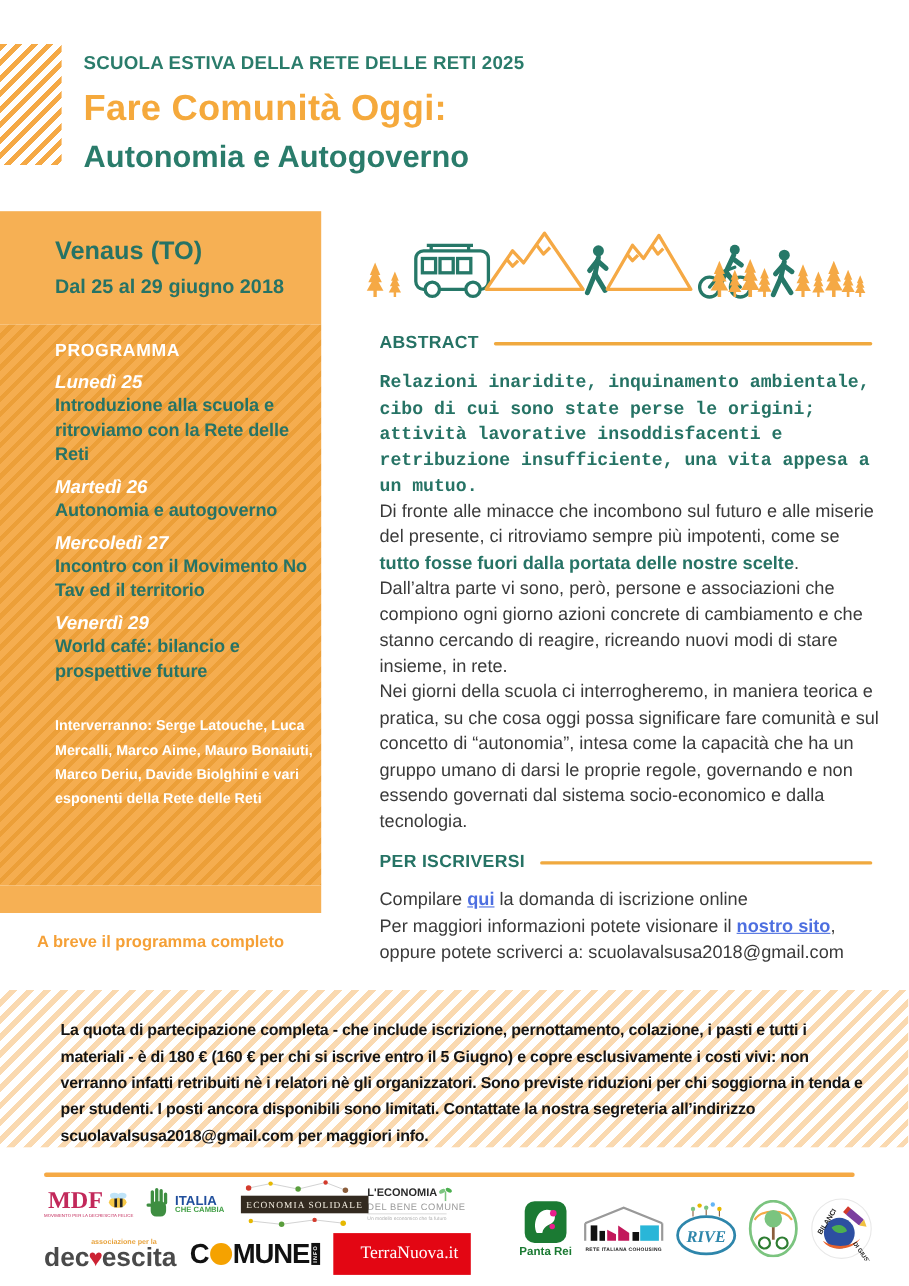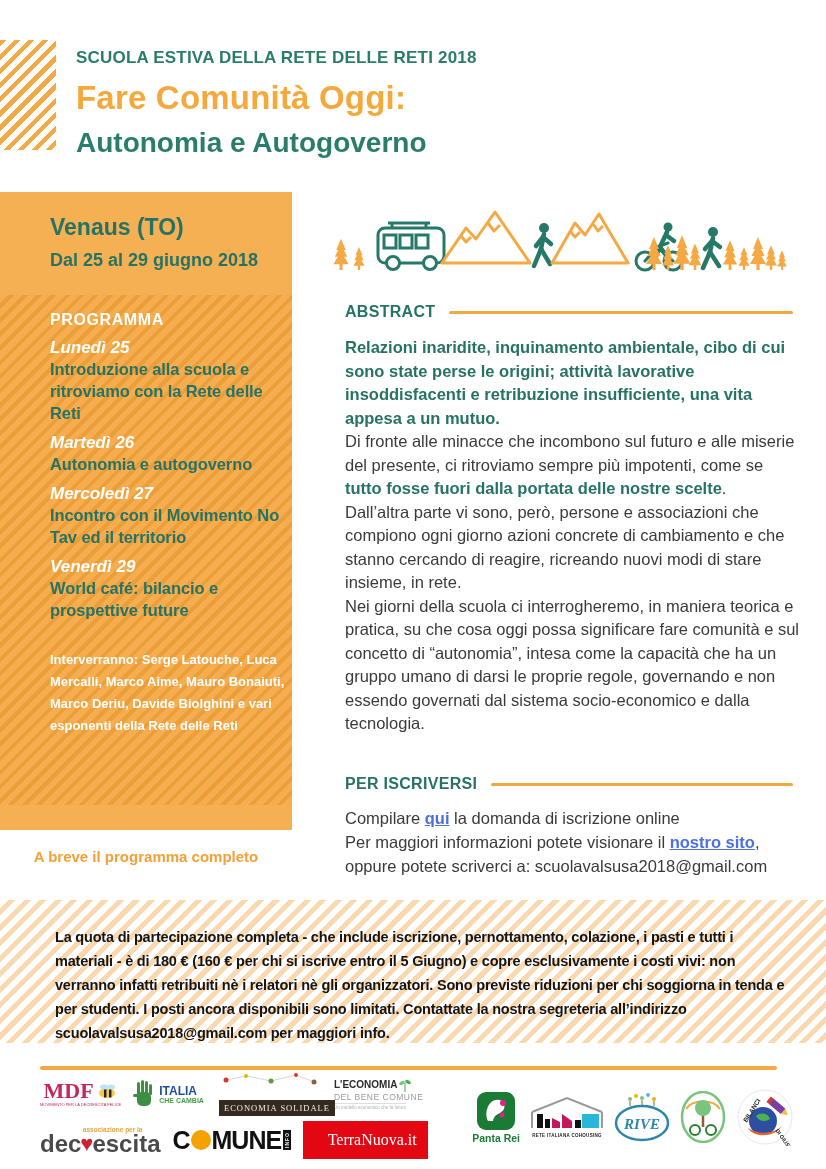--- a/index.html
+++ b/index.html
@@ -32,21 +32,21 @@
 
   
   .illustration{position:absolute;left:332px;top:206px;width:455px;height:78px;}
   .sec-head{position:absolute;left:345px;display:flex;align-items:center;width:448px;}
   .sec-head .h{color:#267365;font-weight:800;font-size:16px;letter-spacing:.3px;white-space:nowrap;margin-right:14px;}
   .sec-head .rule{flex:1;height:3px;background:#F0A93F;border-radius:2px;}
   .abstract-head{top:303px;}
   .iscriversi-head{top:775px;}
   .abstract-body{position:absolute;left:345px;top:336px;width:455px;font-size:16.5px;line-height:23.5px;color:#3A3A3A;}
   .abstract-body p{margin:0;}
-  .lead{color:#267365;font-weight:800;}
+  .lead{color:#267365;font-weight:800;font-family:Liberation Mono, monospace;}
   .em{color:#267365;font-weight:800;}
   .iscriversi-body{position:absolute;left:345px;top:806px;width:460px;font-size:16.5px;line-height:24px;color:#3A3A3A;}
   .iscriversi-body p{margin:0;}
   .link{color:#4D6FE0;font-weight:800;text-decoration:underline;cursor:pointer;}
 
   
   .fee-box{position:absolute;left:0;top:900px;width:826px;height:143px;
     background:repeating-linear-gradient(135deg,#ffffff 0 6px,#FAD9B0 6px 11px);}
   .fee-text{margin:25px 34px 0 55px;width:737px;font-size:14.5px;font-weight:700;line-height:24px;
     color:#151515;letter-spacing:-.2px;}
@@ -58,21 +58,21 @@
   .lrow{display:flex;align-items:center;gap:12px;height:42px;}
   .logo-right{display:flex;align-items:center;gap:10px;margin-left:12px;}
   .lg{display:flex;flex-direction:column;align-items:center;justify-content:center;}
 
   .mdf-text{font-family:"Liberation Serif",serif;font-weight:700;font-size:22px;color:#C2285A;line-height:20px;}
   .mdf-sub{font-size:4px;color:#C2285A;white-space:nowrap;margin-top:1px;}
   .icc{flex-direction:row;gap:4px;}
   .icc-line1{font-weight:800;font-size:12px;color:#1F4E9C;line-height:12px;}
   .icc-line2{font-weight:800;font-size:7px;color:#43A047;}
   .es{position:relative;width:106px;height:44px;}
-  .es-banner{position:absolute;left:3px;top:28px;background:#332A20;color:#F5EFE2;
+  .es-banner{position:absolute;left:3px;top:15px;background:#332A20;color:#F5EFE2;
     font-family:"Liberation Serif",serif;font-size:8.5px;letter-spacing:1px;padding:3px 5px;white-space:nowrap;}
   .ebc{align-items:flex-start;}
   .ebc-1{font-weight:800;font-size:10px;color:#2b2b2b;display:flex;align-items:flex-start;gap:2px;}
   .ebc-2{font-size:8.5px;color:#9a9a9a;letter-spacing:.5px;}
   .ebc-3{font-size:4.5px;color:#b0b0b0;border-top:1px solid #ddd;margin-top:1px;padding-top:1px;}
   .dec{flex-direction:column;align-items:flex-end;}
   .dec-sub{font-size:6.5px;color:#E8A33D;font-weight:700;margin-right:18px;}
   .dec-main{font-size:24px;font-weight:700;color:#4a4a4a;line-height:22px;display:flex;align-items:center;}
   .heart{color:#CC2233;font-size:22px;margin:0 -1px;line-height:20px;}
   .comune{flex-direction:row;align-items:center;}
@@ -85,21 +85,21 @@
   .pr-caption{color:#1B7A33;font-weight:800;font-size:10.5px;margin-top:1px;}
   .coh-caption{font-size:4.5px;font-weight:800;color:#222;letter-spacing:.3px;margin-top:1px;}
 </style>
 </head>
 <body>
 
 <div id="poster">
 
   <div class="hatch-square"></div>
   <div class="header">
-    <div class="kicker">SCUOLA ESTIVA DELLA RETE DELLE RETI 2018</div>
+    <div class="kicker">SCUOLA ESTIVA DELLA RETE DELLE RETI 2025</div>
     <div class="title">Fare Comunità Oggi:</div>
     <div class="subtitle">Autonomia e Autogoverno</div>
   </div>
 
   <div class="sidebar-solid">
     <div class="venaus">Venaus (TO)</div>
     <div class="dates">Dal 25 al 29 giugno 2018</div>
   </div>
   <div class="sidebar-hatch">
     <div class="prog-heading">PROGRAMMA</div>

